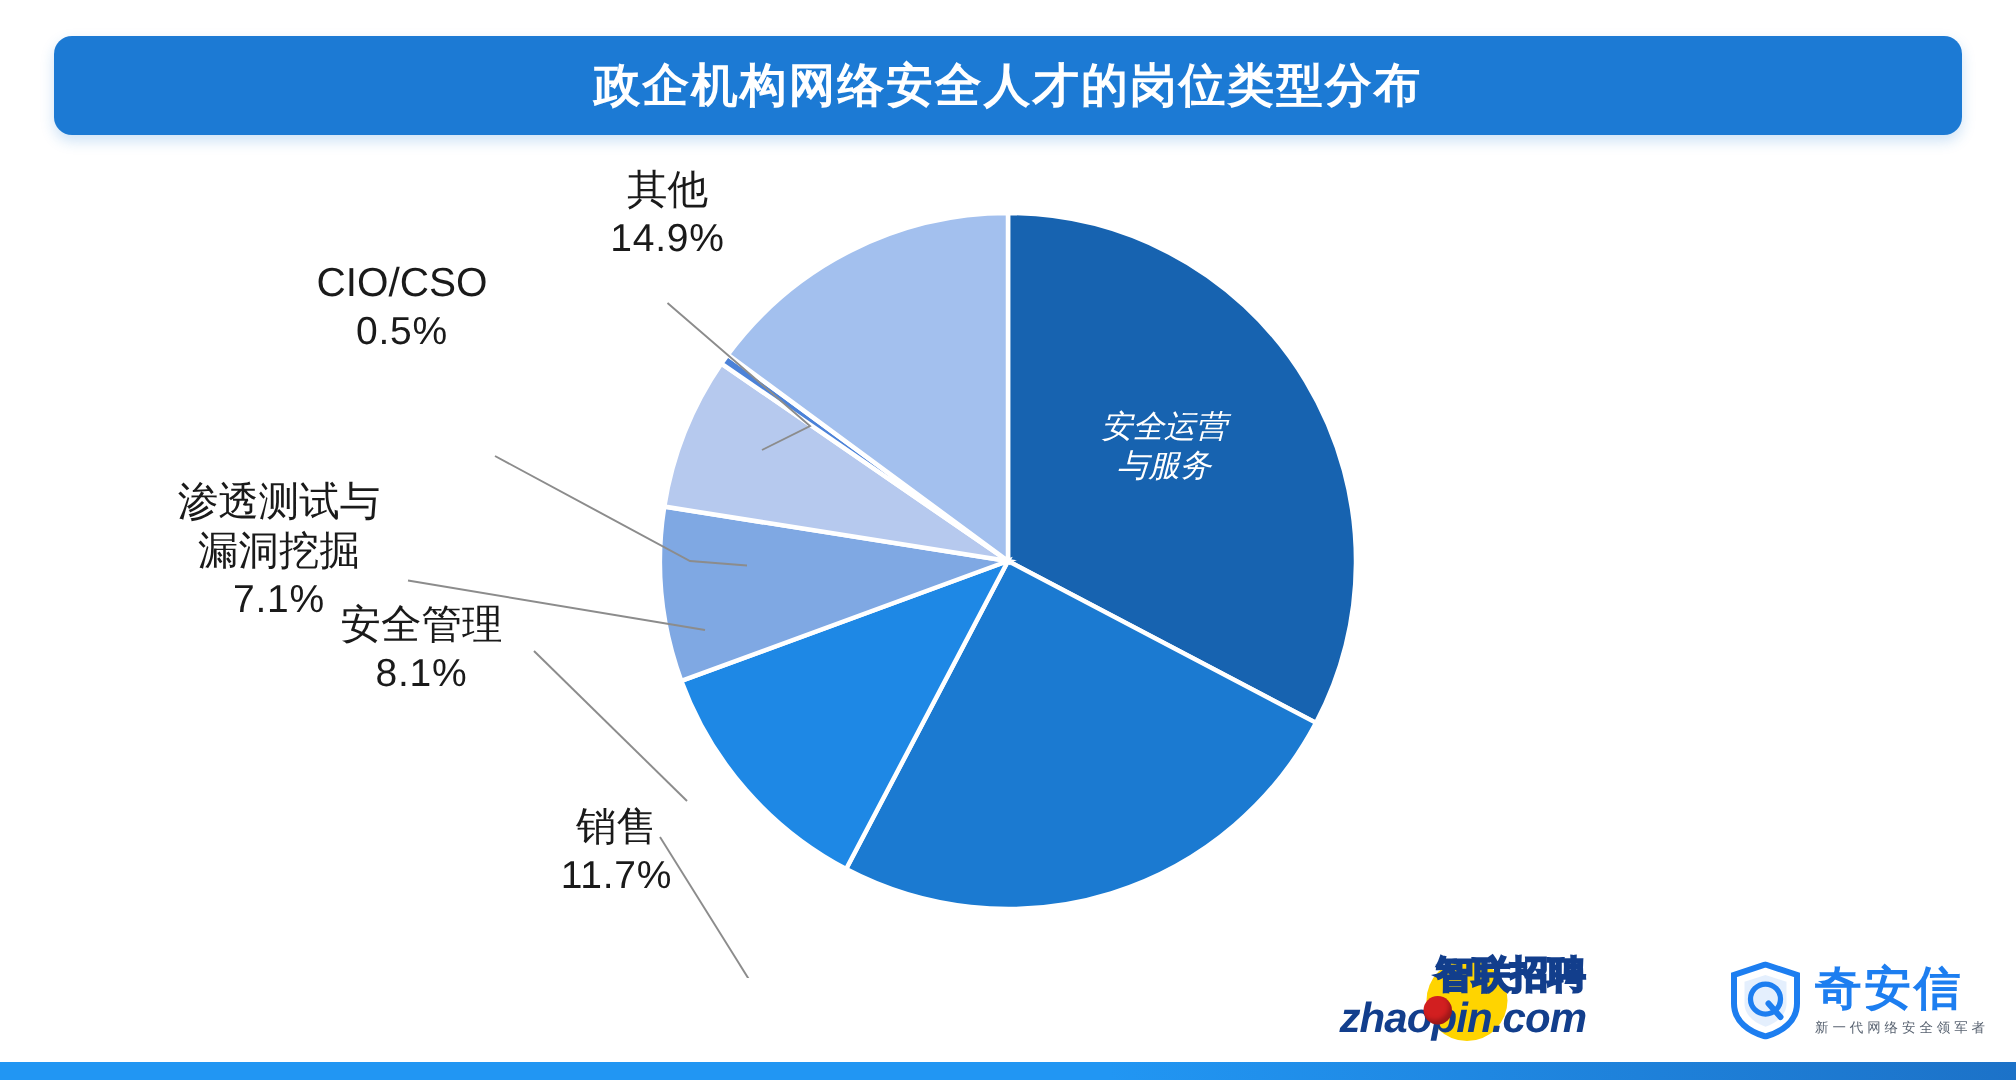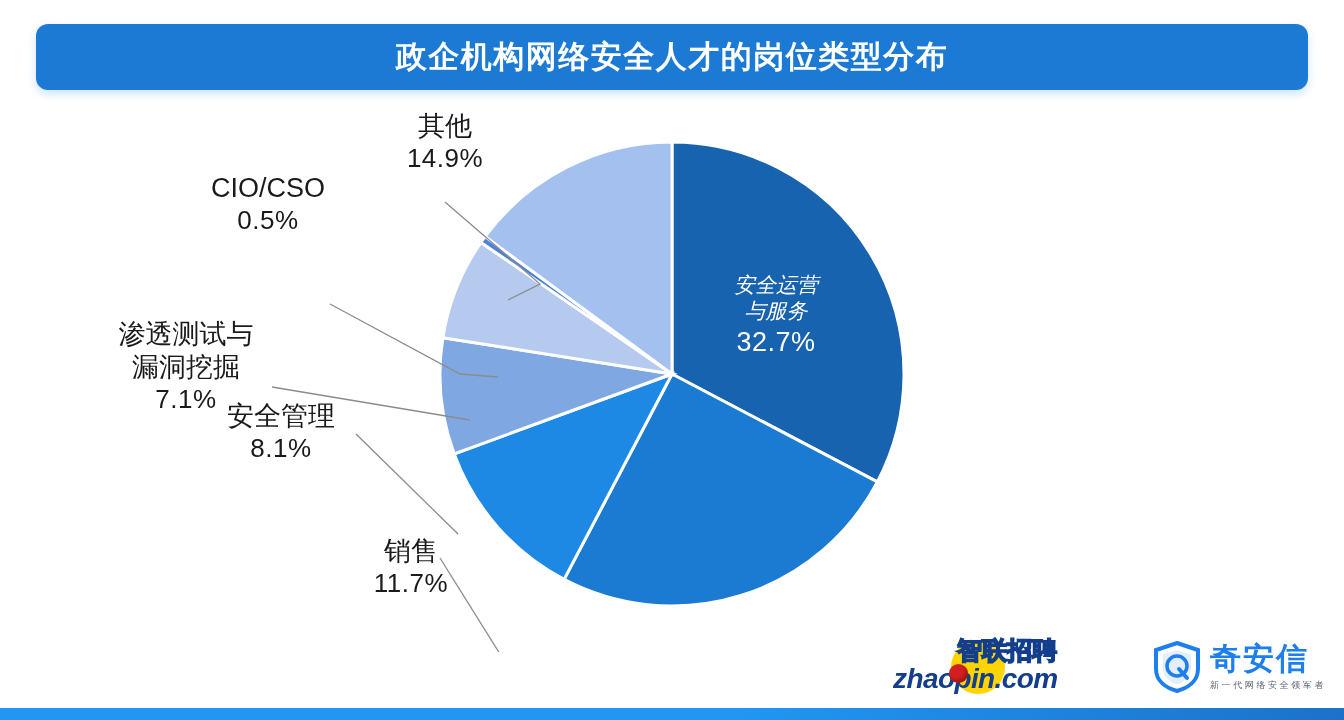--- a/index.html
+++ b/index.html
@@ -199,21 +199,20 @@
     </div>
 
     <div class="callout" style="left:356px; top:443px; width:110px;">
       <div class="lbl">销售</div>
       <div class="val">11.7%</div>
     </div>
 
     <div class="inner-label" style="left:678px; top:180px; width:196px;">
       <div class="lbl">安全运营</div>
       <div class="lbl">与服务</div>
-      <div class="val">32.7%</div>
     </div>
 
 
   </div>
 
   <div class="logo-row">
 
     <div class="zhaopin-logo">
       <div class="zp-circle"></div>
       <div class="zp-cn">智联招聘</div>

